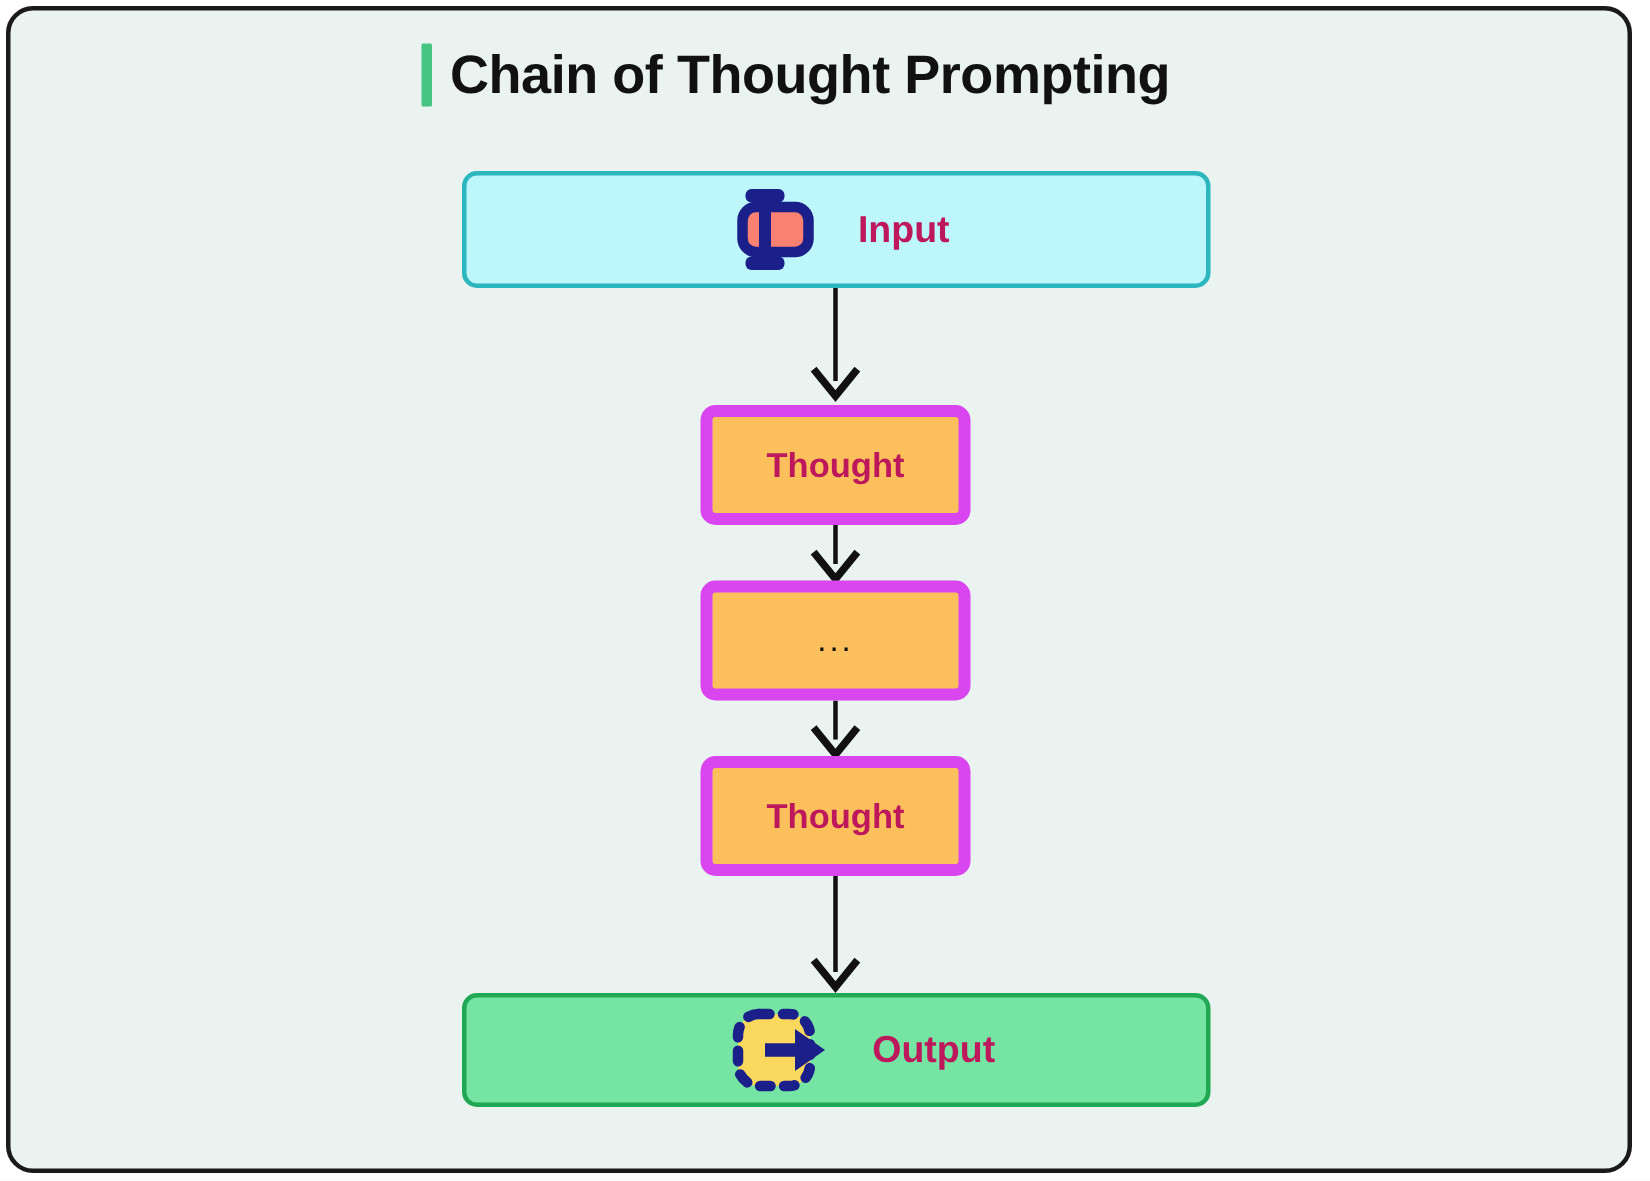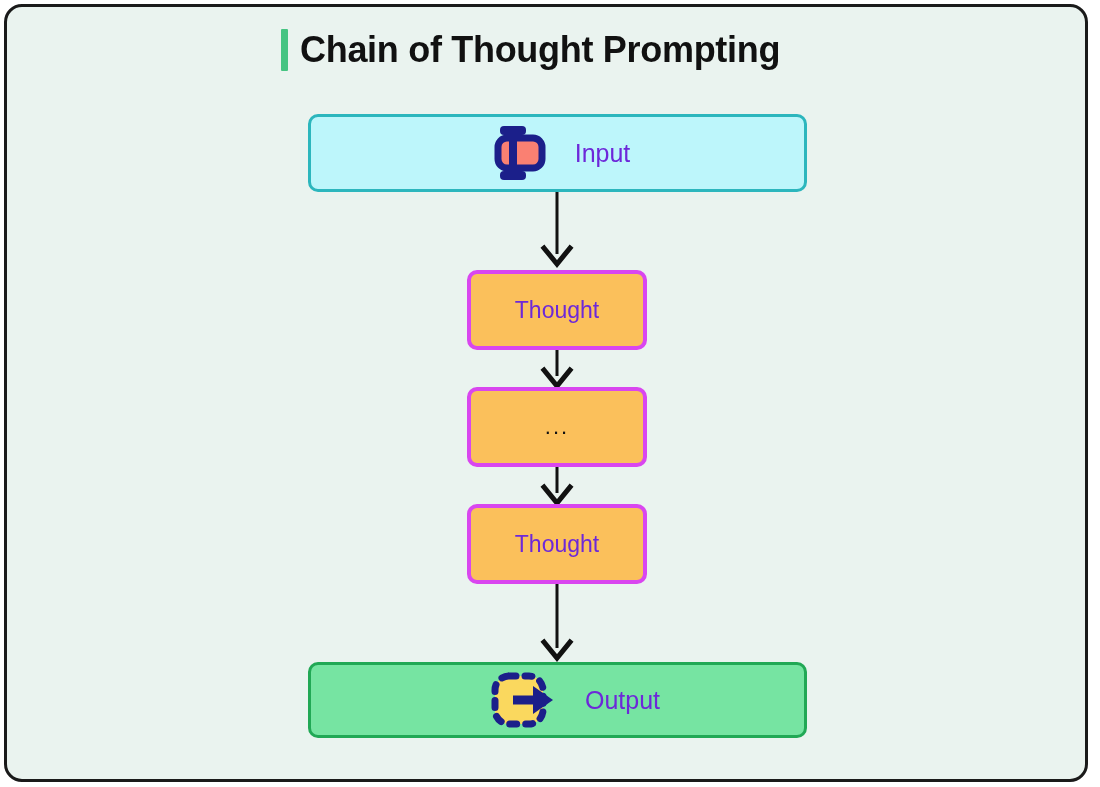--- a/index.html
+++ b/index.html
@@ -75,30 +75,31 @@
     height: 76px;
     background: #76e4a2;
     border: 3px solid #21a855;
     padding-left: 32px;
   }
   .node-thought {
     left: 460px;
     width: 180px;
     height: 80px;
     background: #fbc05b;
-    border: 4px solid #d946ef;
+    border: 8px solid #d946ef;
   }
   .t1 { top: 263px; }
   .t2 { top: 380px; }
   .t3 { top: 497px; }
 
   .node-label {
     font-size: 23px;
-    color: #6d28d9;
+    color: #be185d;
     line-height: 1;
+    font-weight: bold;
   }
   .node-label-big {
     font-size: 25px;
   }
   .ellipsis-label {
     font-size: 22px;
     color: #111111;
     letter-spacing: 2px;
     line-height: 1;
   }

